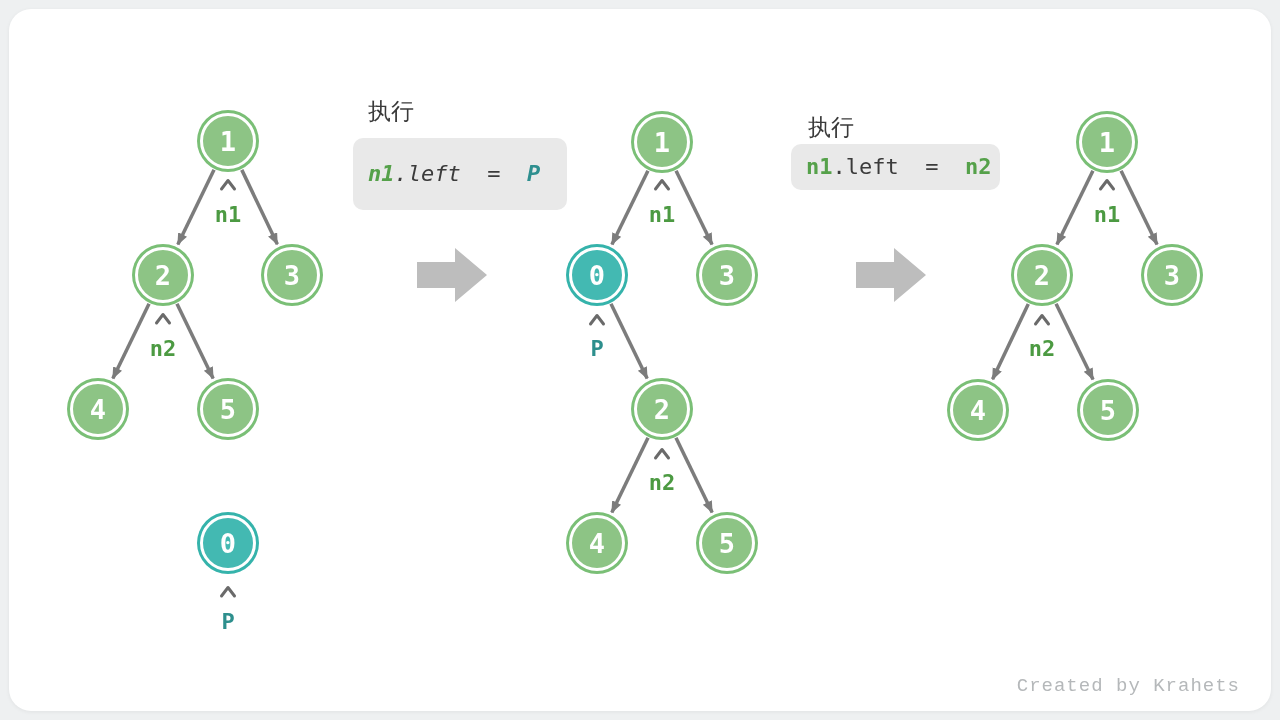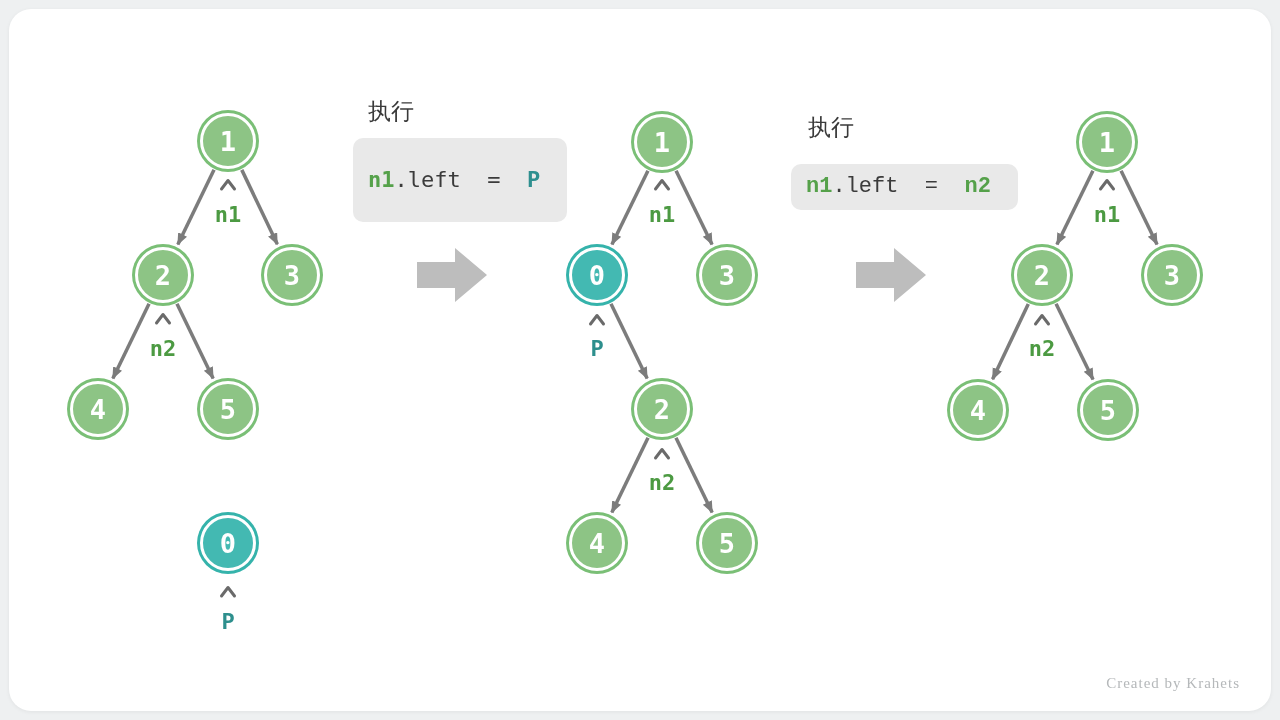--- a/index.html
+++ b/index.html
@@ -39,22 +39,22 @@
     padding-left:15px; box-sizing:border-box;
     font-family:"DejaVu Sans Mono","Liberation Mono",monospace;
     font-size:22px; color:var(--code-plain);
   }
   .code-line{line-height:34px; white-space:pre;}
   .seg-plain{color:var(--code-plain);}
   .seg-green{color:var(--code-green); font-weight:bold;}
   .seg-teal{color:var(--code-teal); font-weight:bold;}
   .watermark{
     position:absolute; right:40px; top:675px;
-    font-family:Liberation Serif, serif;
-    font-size:15px; color:var(--wm); letter-spacing:1px;
+    font-family:Liberation Mono, monospace;
+    font-size:19px; color:var(--wm); letter-spacing:1px;
   }
 </style>
 </head>
 <body>
 
 <div id="canvas" style="--bg: #eef0f1; --card: #ffffff; --node-green-fill: #8dc485; --node-green-border: #7abf76; --node-teal-fill: #43b9b2; --node-teal-border: #35b3ab; --label-green: #4c9a42; --label-teal: #2d8f8d; --heading: #3a3a3a; --code-bg: #e9e9e9; --code-plain: #3b3b3b; --code-green: #55a14a; --code-teal: #2e8f8f; --wm: #b5b8ba;">
   <div id="card"></div>
 
   <svg id="connector-layer" width="1280" height="720" viewBox="0 0 1280 720">
     <defs>
@@ -121,23 +121,23 @@
         <div class="node green" style="left: 1014px; top: 247px;">2</div>
         <div class="node green" style="left: 1144px; top: 247px;">3</div>
         <div class="node green" style="left: 950px; top: 382px;">4</div>
         <div class="node green" style="left: 1080px; top: 382px;">5</div>
         <div class="pointer-label green" style="left: 1107px; top: 214px;">n1</div>
         <div class="pointer-label green" style="left: 1042px; top: 348px;">n2</div>
       </div>
     </div>
   <div id="code-blocks">
       <div class="exec-title" style="left: 368px; top: 97px;">执行</div>
-      <div class="code-box" style="left: 353px; top: 138px; width: 214px; height: 84px;">
+      <div class="code-box" style="left: 353px; top: 138px; width: 214px; height: 72px; font-style: italic;">
         <div class="code-line"><span class="seg-green">n1</span><span class="seg-plain">.left  =  </span><span class="seg-teal">P</span></div>
       </div>
       <div class="exec-title" style="left: 808px; top: 113px;">执行</div>
-      <div class="code-box" style="left: 791px; top: 164px; width: 227px; height: 46px; font-family: Liberation Mono, monospace;">
+      <div class="code-box" style="left: 791px; top: 144px; width: 209px; height: 46px;">
         <div class="code-line"><span class="seg-green">n1</span><span class="seg-plain">.left  =  </span><span class="seg-green">n2</span></div>
       </div>
     </div>
 
   <div class="watermark">Created by Krahets</div>
 </div>
 
 </body></html>

